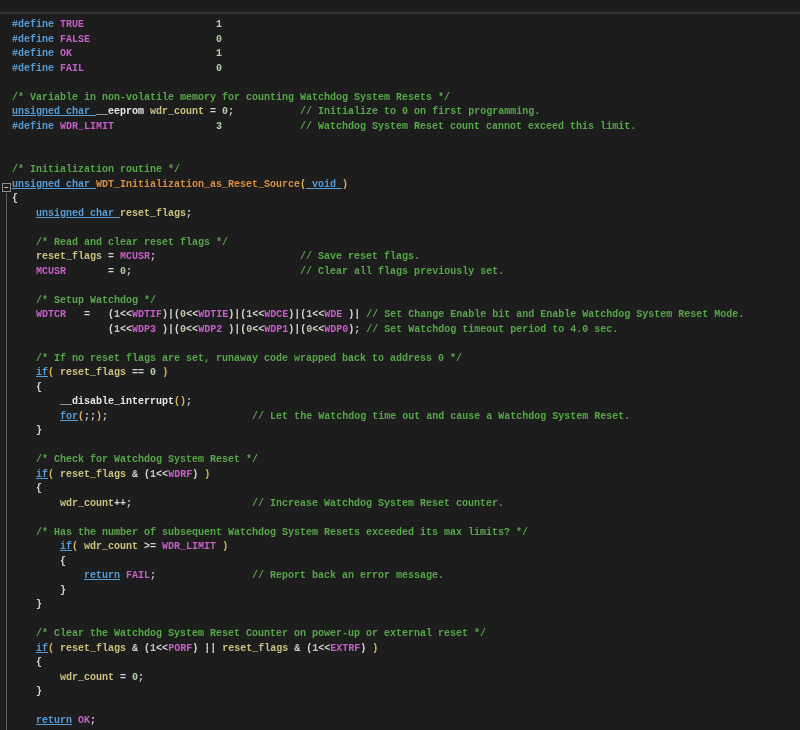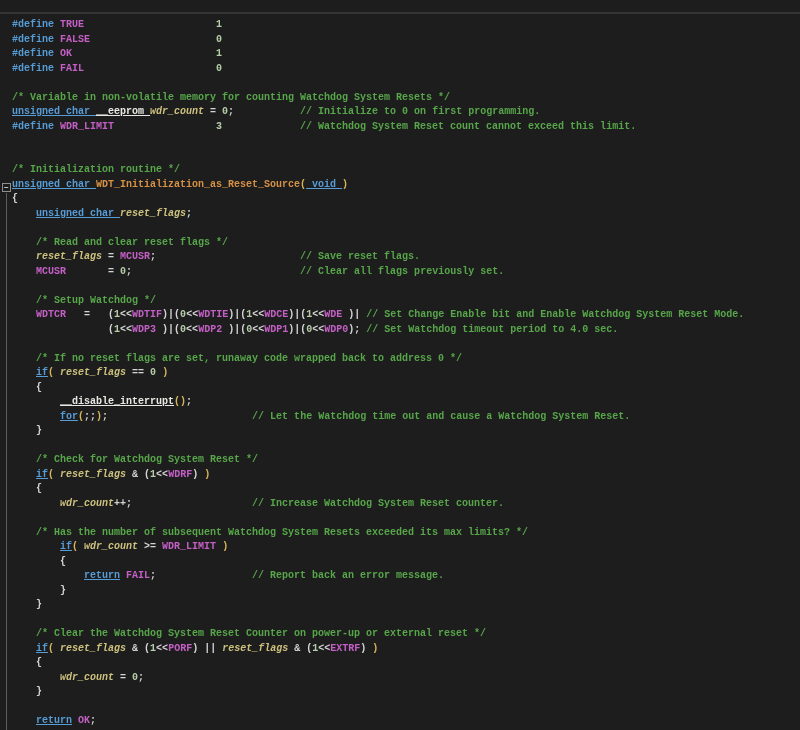--- a/index.html
+++ b/index.html
@@ -20,22 +20,22 @@
     font-size:10px;font-weight:700;line-height:14.5px;
     color:var(--op);
   }
   .line{height:14.5px;white-space:pre;}
   .tk-kw{color:var(--kw);text-decoration:underline;}
   .tk-pp{color:var(--pp);}
   .tk-mac{color:var(--mac);}
   .tk-num{color:var(--num);}
   .tk-com{color:var(--com);font-family:Liberation Mono, monospace;}
   .tk-fn{color:var(--fn);}
-  .tk-vr{color:var(--vr);font-style:italic;}
-  .tk-in{color:var(--in);text-decoration:underline;}
+  .tk-vr{color:var(--vr);}
+  .tk-in{color:var(--in);}
   .tk-op{color:var(--op);}
   .tk-pr{color:var(--pr);}
   .fold-box{
     position:absolute;left:2px;top:171px;width:9px;height:9px;
     box-sizing:border-box;border:1px solid #8f8f8f;background:var(--bg);
     z-index:2;display:flex;align-items:center;justify-content:center;cursor:pointer;
   }
   .fold-box span{
     color:#cfcfcf;font-family:"Liberation Mono","DejaVu Sans Mono",monospace;
     font-size:8px;line-height:0;font-weight:700;

